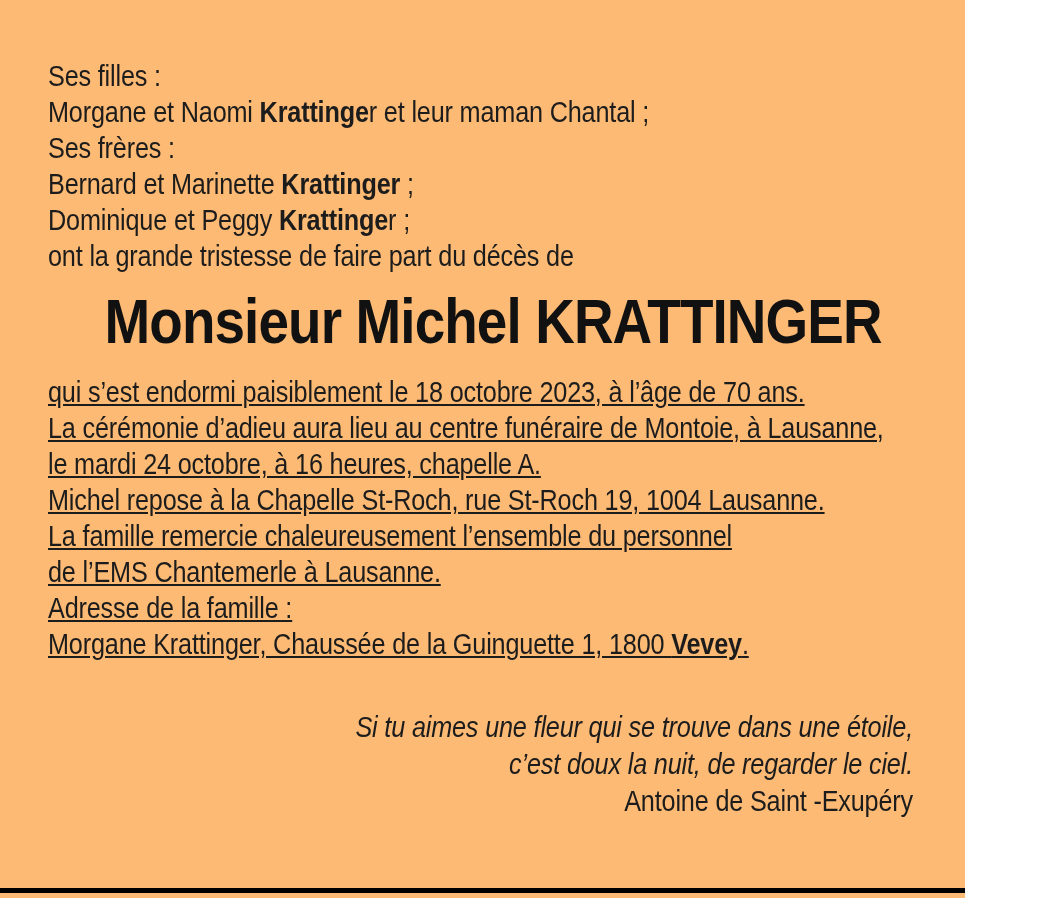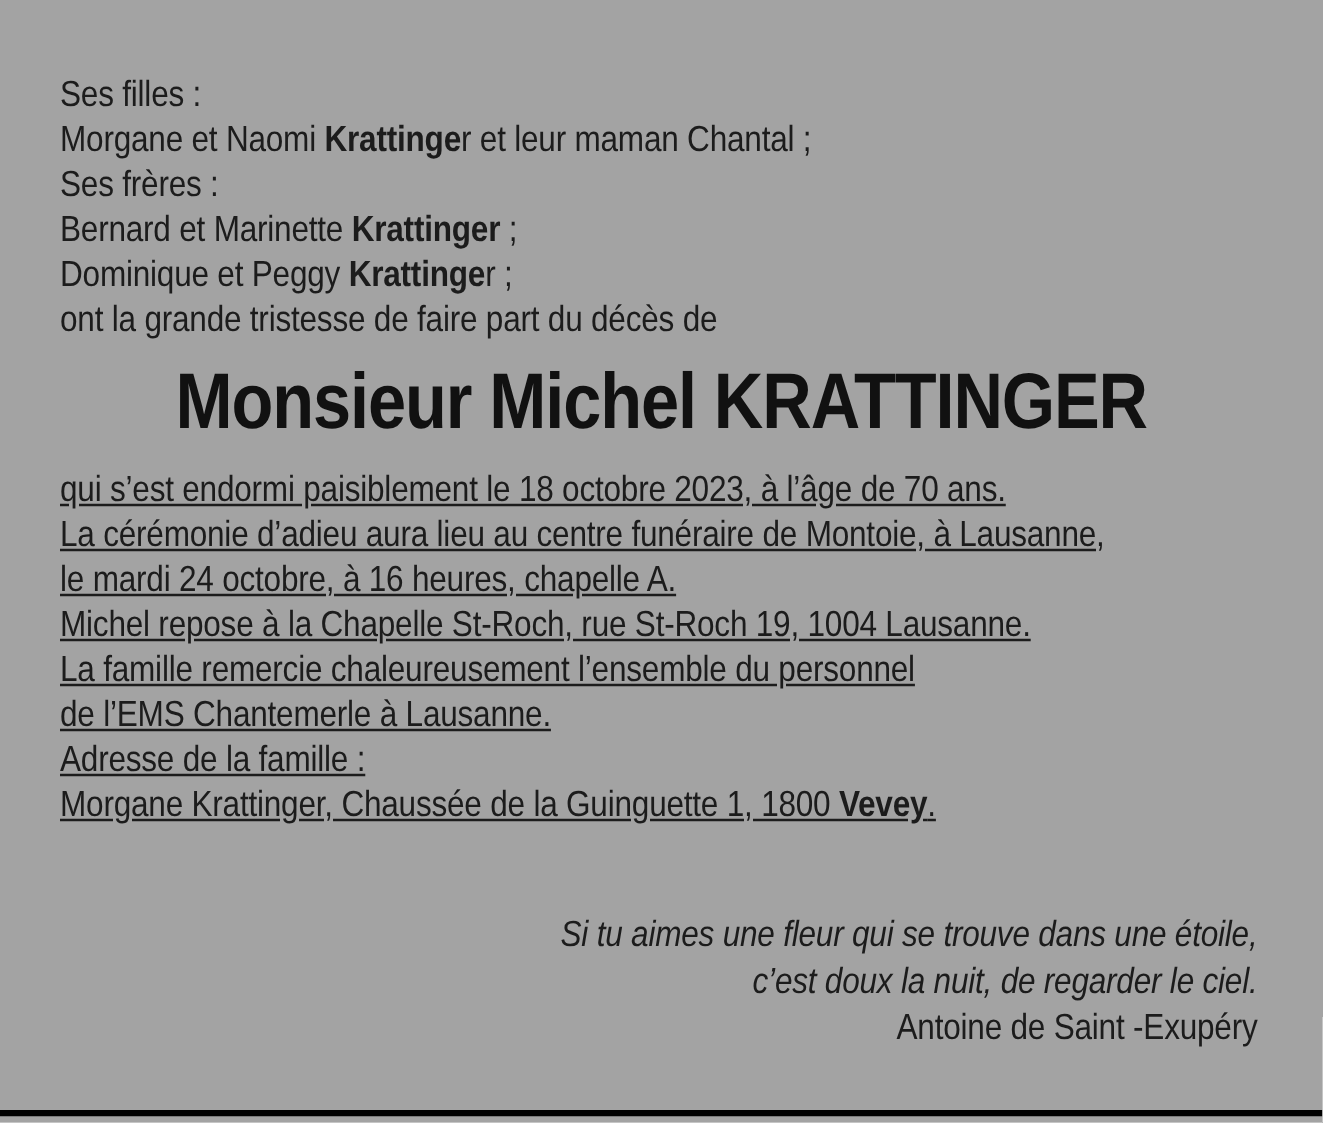--- a/index.html
+++ b/index.html
@@ -3,23 +3,23 @@
 <meta charset="utf-8">
 <style>
   html, body { margin: 0; padding: 0; }
   body {
     background: #ffffff;
     font-family: "Liberation Sans", sans-serif;
     -webkit-font-smoothing: antialiased;
   }
   .sheet {
     position: relative;
-    width: 1058px;
+    width: 965px;
     height: 898px;
-    background: #a3a3a3;
+    background: #fdba74;
     overflow: hidden;
     color: #1c1c1c;
   }
   .content {
     padding: 58px 48px 0 48px;
   }
   .line {
     font-size: 29px;
     line-height: 36px;
     letter-spacing: -0.2px;
@@ -37,21 +37,21 @@
     line-height: 70px;
     font-weight: 700;
     letter-spacing: -1px;
     white-space: nowrap;
     transform: scaleX(0.87);
     transform-origin: 50% 0;
     color: #111111;
   }
   .details { margin-top: 18px; text-decoration: underline; }
   .quote-block {
-    margin-top: 68px;
+    margin-top: 47px;
     text-align: right;
     padding-right: 4px;
   }
   .quote-line {
     font-size: 29px;
     line-height: 37px;
     font-style: italic;
     letter-spacing: -0.2px;
     white-space: nowrap;
     transform: scaleX(0.87);

